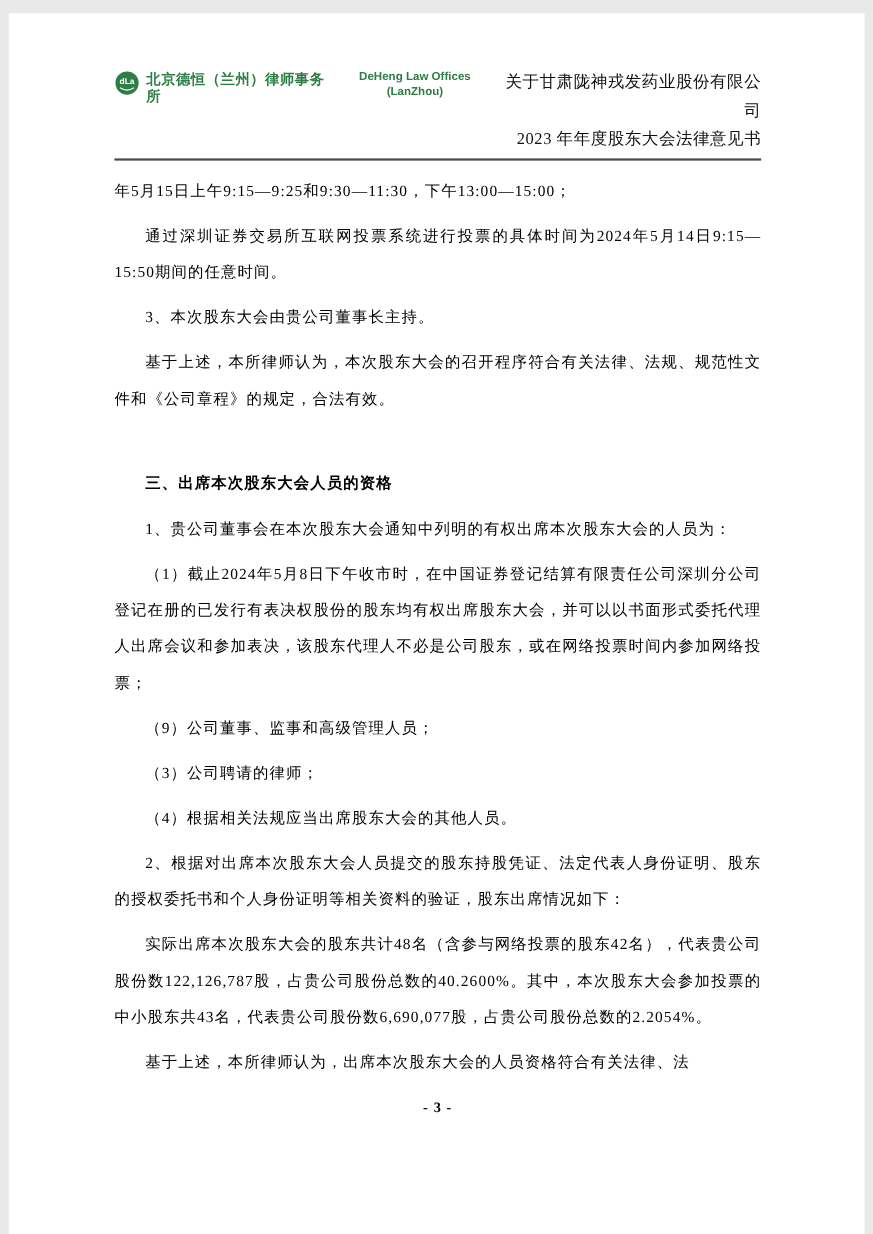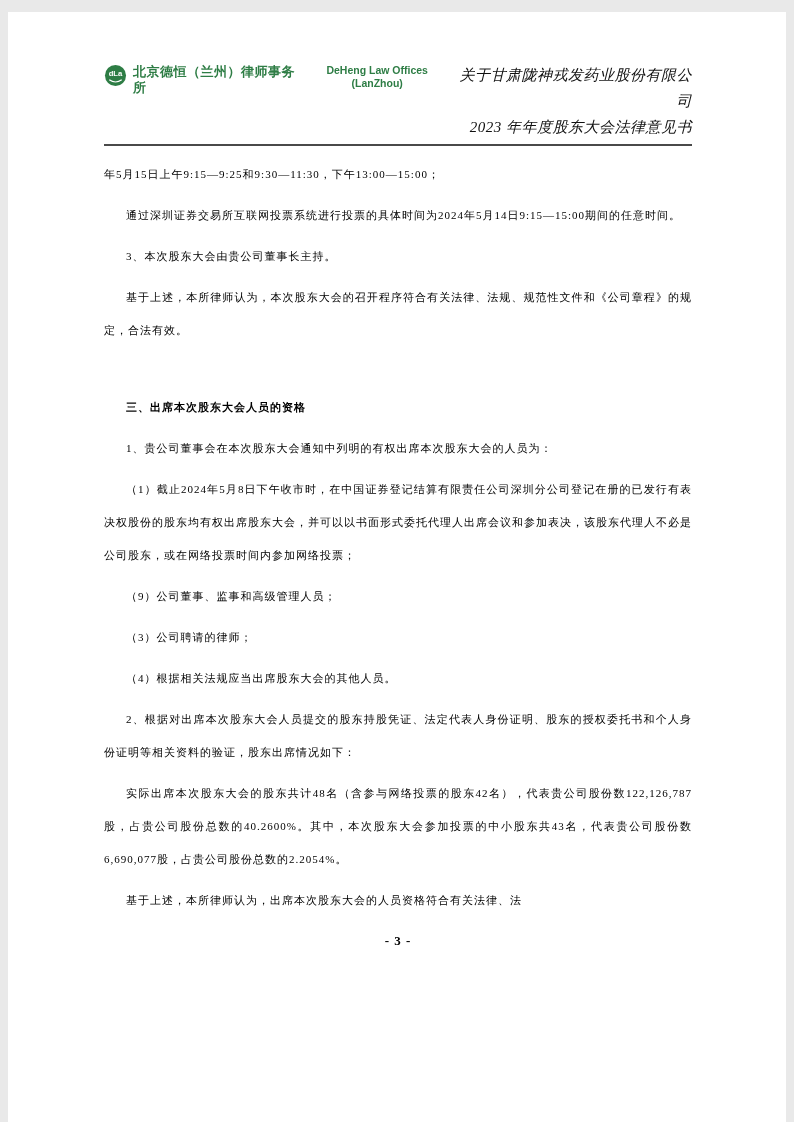--- a/index.html
+++ b/index.html
@@ -43,26 +43,25 @@
     line-height:13px;
     text-align:center;
   }
   .doc-ref{
     text-align:right;
     font-size:15px;
     line-height:26px;
     margin-top:2px;
     letter-spacing:.5px;
     color:#111111;
-    font-style:italic;
   }
   
   .doc-body{padding-top:4px;}
   .para{
-    font-size:11px;
+    font-size:14px;
     line-height:33px;
     letter-spacing:1px;
     text-align:justify;
     margin-top:8px;
   }
   .para.continuation{text-indent:0;margin-top:8px;}
   .para.body{text-indent:2em;}
   .para.heading{
     text-indent:2em;
     font-weight:bold;
@@ -96,21 +95,21 @@
     </div>
     <div class="doc-ref">
       <div>关于甘肃陇神戎发药业股份有限公司</div>
       <div>2023 年年度股东大会法律意见书</div>
     </div>
   </header>
 
   <main class="doc-body">
 
   <p class="para continuation">年5月15日上午9:15—9:25和9:30—11:30，下午13:00—15:00；</p>
-      <p class="para body">通过深圳证券交易所互联网投票系统进行投票的具体时间为2024年5月14日9:15—15:00期间的任意时间。</p>
+      <p class="para body">通过深圳证券交易所互联网投票系统进行投票的具体时间为2024年5月14日9:15—15:50期间的任意时间。</p>
       <p class="para body">3、本次股东大会由贵公司董事长主持。</p>
       <p class="para body">基于上述，本所律师认为，本次股东大会的召开程序符合有关法律、法规、规范性文件和《公司章程》的规定，合法有效。</p>
       <p class="para heading">三、出席本次股东大会人员的资格</p>
       <p class="para body">1、贵公司董事会在本次股东大会通知中列明的有权出席本次股东大会的人员为：</p>
       <p class="para body">（1）截止2024年5月8日下午收市时，在中国证券登记结算有限责任公司深圳分公司登记在册的已发行有表决权股份的股东均有权出席股东大会，并可以以书面形式委托代理人出席会议和参加表决，该股东代理人不必是公司股东，或在网络投票时间内参加网络投票；</p>
       <p class="para body">（9）公司董事、监事和高级管理人员；</p>
       <p class="para body">（3）公司聘请的律师；</p>
       <p class="para body">（4）根据相关法规应当出席股东大会的其他人员。</p>
       <p class="para body">2、根据对出席本次股东大会人员提交的股东持股凭证、法定代表人身份证明、股东的授权委托书和个人身份证明等相关资料的验证，股东出席情况如下：</p>
       <p class="para body">实际出席本次股东大会的股东共计48名（含参与网络投票的股东42名），代表贵公司股份数122,126,787股，占贵公司股份总数的40.2600%。其中，本次股东大会参加投票的中小股东共43名，代表贵公司股份数6,690,077股，占贵公司股份总数的2.2054%。</p>

